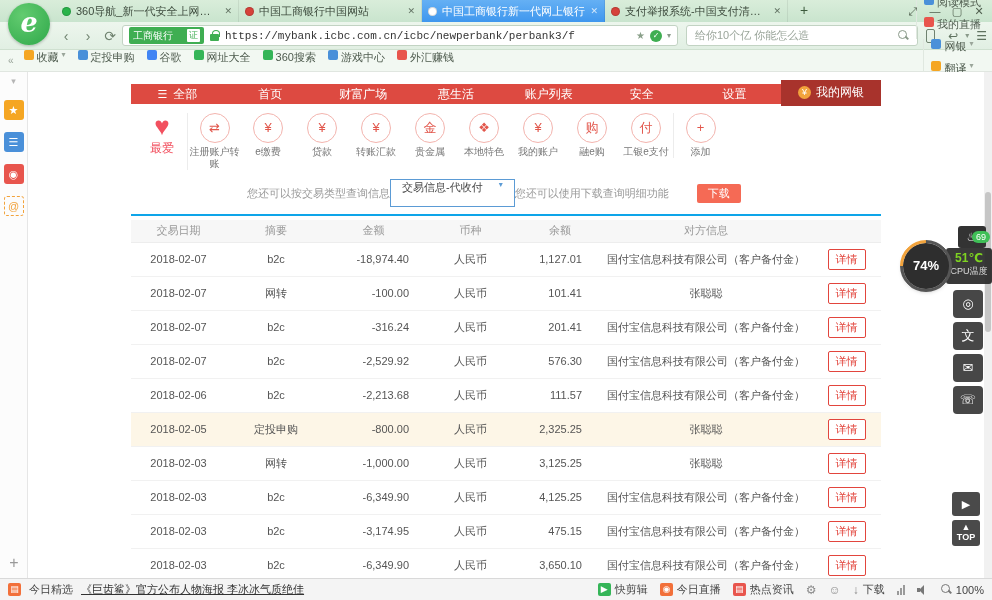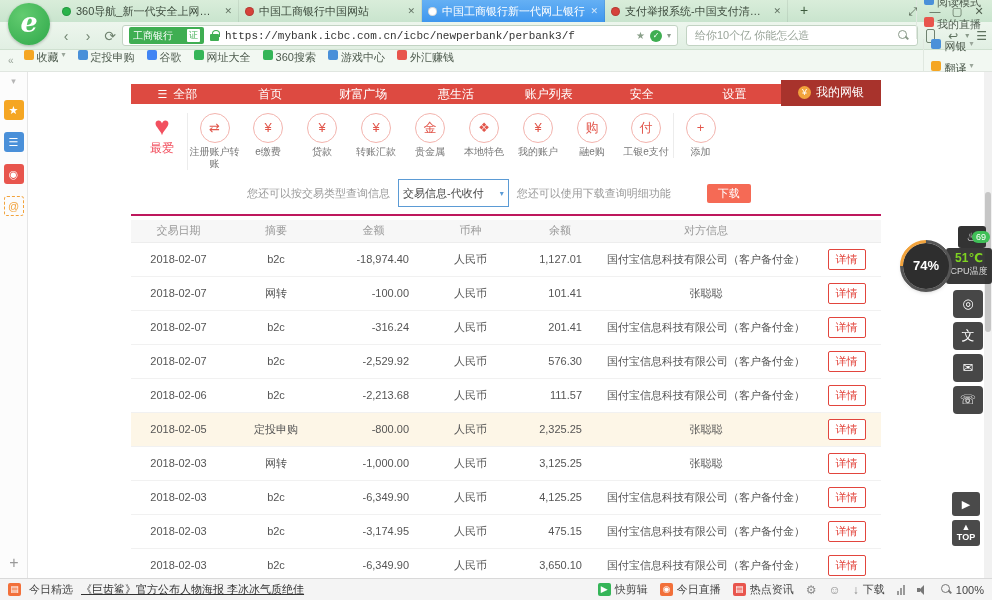--- a/index.html
+++ b/index.html
@@ -75,22 +75,22 @@
 
 .iconrow{display:flex;align-items:flex-start;padding:9px 0 6px 6px;background:#fff;}
 .qi{width:54px;text-align:center;flex:none;}
 .qi .c{width:30px;height:30px;border:1px solid #f3b4ae;border-radius:50%;margin:0 auto;color:#e2574c;font-size:13px;line-height:28px;}
 .qi .l{font-size:10px;color:#777;margin-top:3px;line-height:12px;}
 .qi.qfav{width:50px;}
 .qi.qfav .c{border:none;font-size:26px;color:#f2505f;line-height:26px;width:auto;height:26px;}
 .qi.qfav .l{color:#f2505f;font-size:12px;}
 .qi.sep{border-left:1px solid #ececec;}
 
-.filter{display:flex;align-items:center;gap:8px;padding:3px 0 7px 116px;border-bottom:2px solid #be185d;font-size:11px;color:#999;}
-.dropdown{height:28px;border:1px solid #5b9bd5;background:#fff;display:flex;align-items:center;padding:0 4px;gap:16px;color:#444;}
+.filter{display:flex;align-items:center;padding:3px 0 7px 116px;border-bottom:2px solid #0ea5e9;font-size:11px;color:#999;}
+.dropdown{height:28px;border:1px solid #5b9bd5;background:#fff;display:flex;align-items:flex-start;padding:0 11px;gap:16px;color:#444;}
 .dc{color:#5b9bd5;font-size:8px;}
 .dlbtn{margin-left:28px;background:#f56a55;color:#fff;border-radius:2px;padding:2px 11px;font-size:11px;}
 
 .tbl{width:750px;border-collapse:collapse;margin-top:4px;font-size:11px;table-layout:fixed;}
 .tbl th{height:22px;background:#f7f7f7;color:#999;font-weight:normal;border-bottom:1px solid #ededed;}
 .tbl td{height:34px;border-bottom:1px solid #f1f1f1;color:#555;text-align:center;overflow:hidden;}
 .amt{text-align:right !important;padding-right:12px;color:#3f9c35;}
 .bal{text-align:right !important;padding-right:18px;}
 .party{font-size:11px;line-height:13px;padding:0 6px;}
 .hl td{background:#fdf6e7;}

